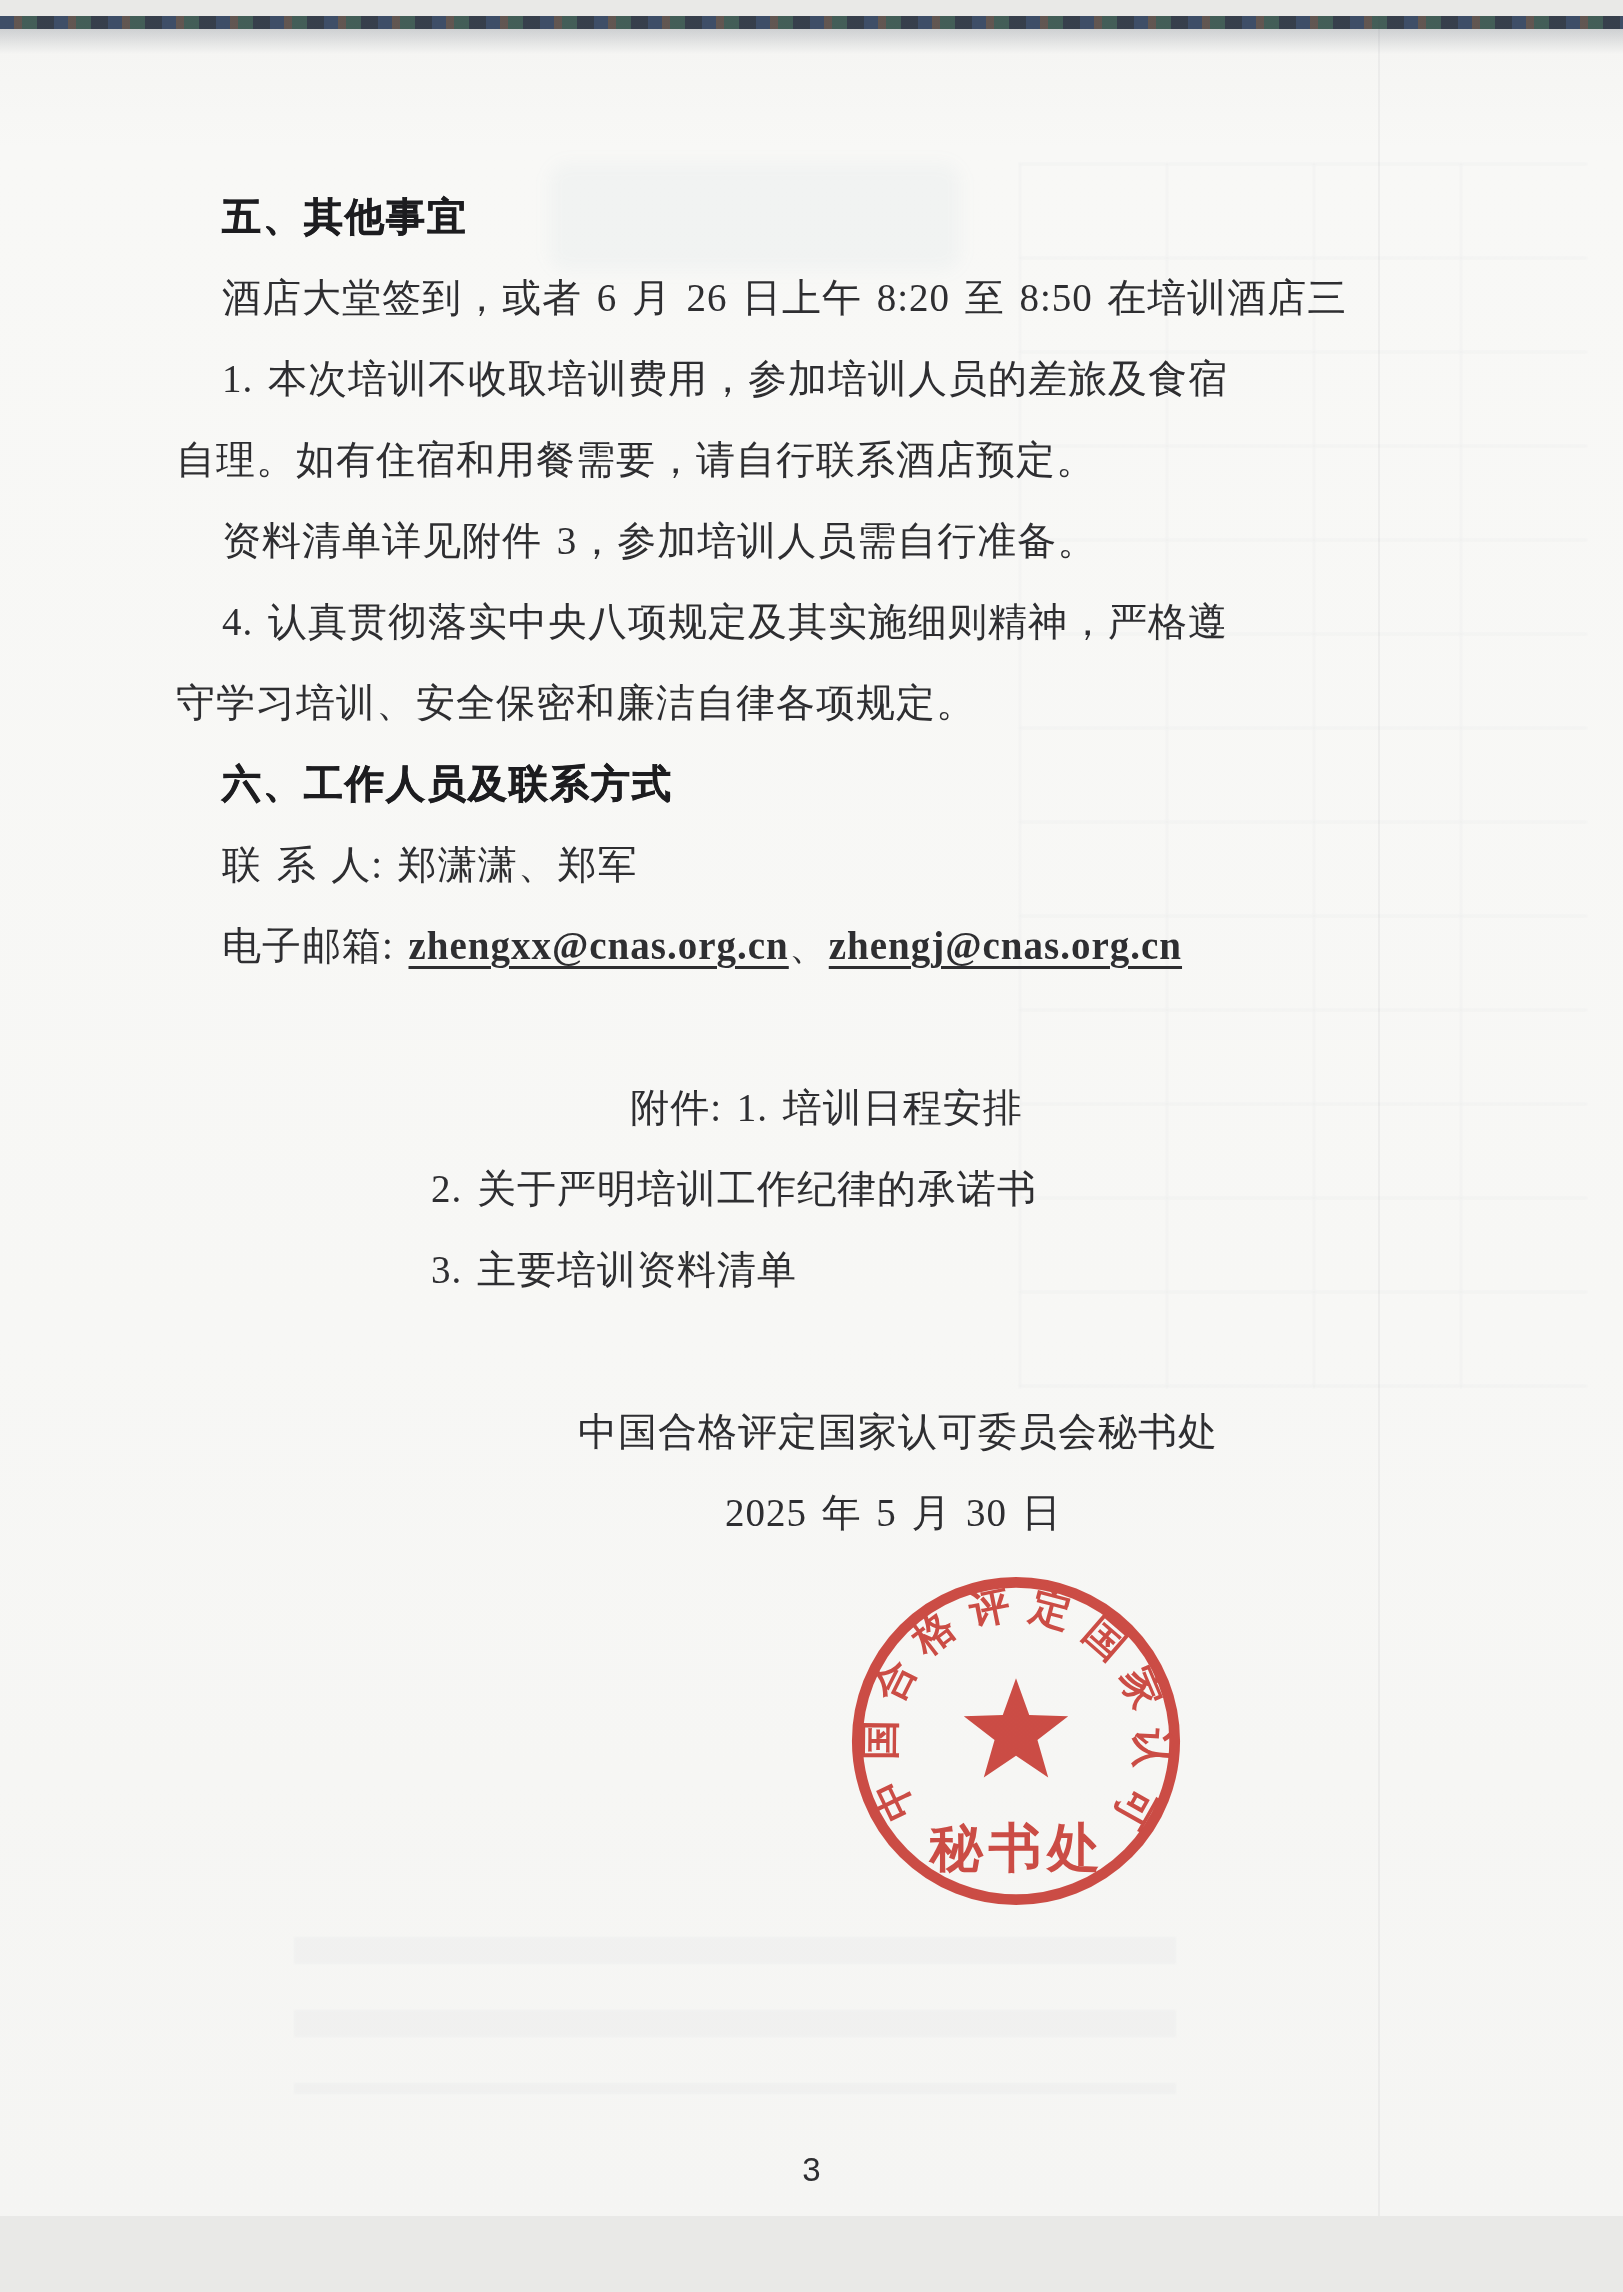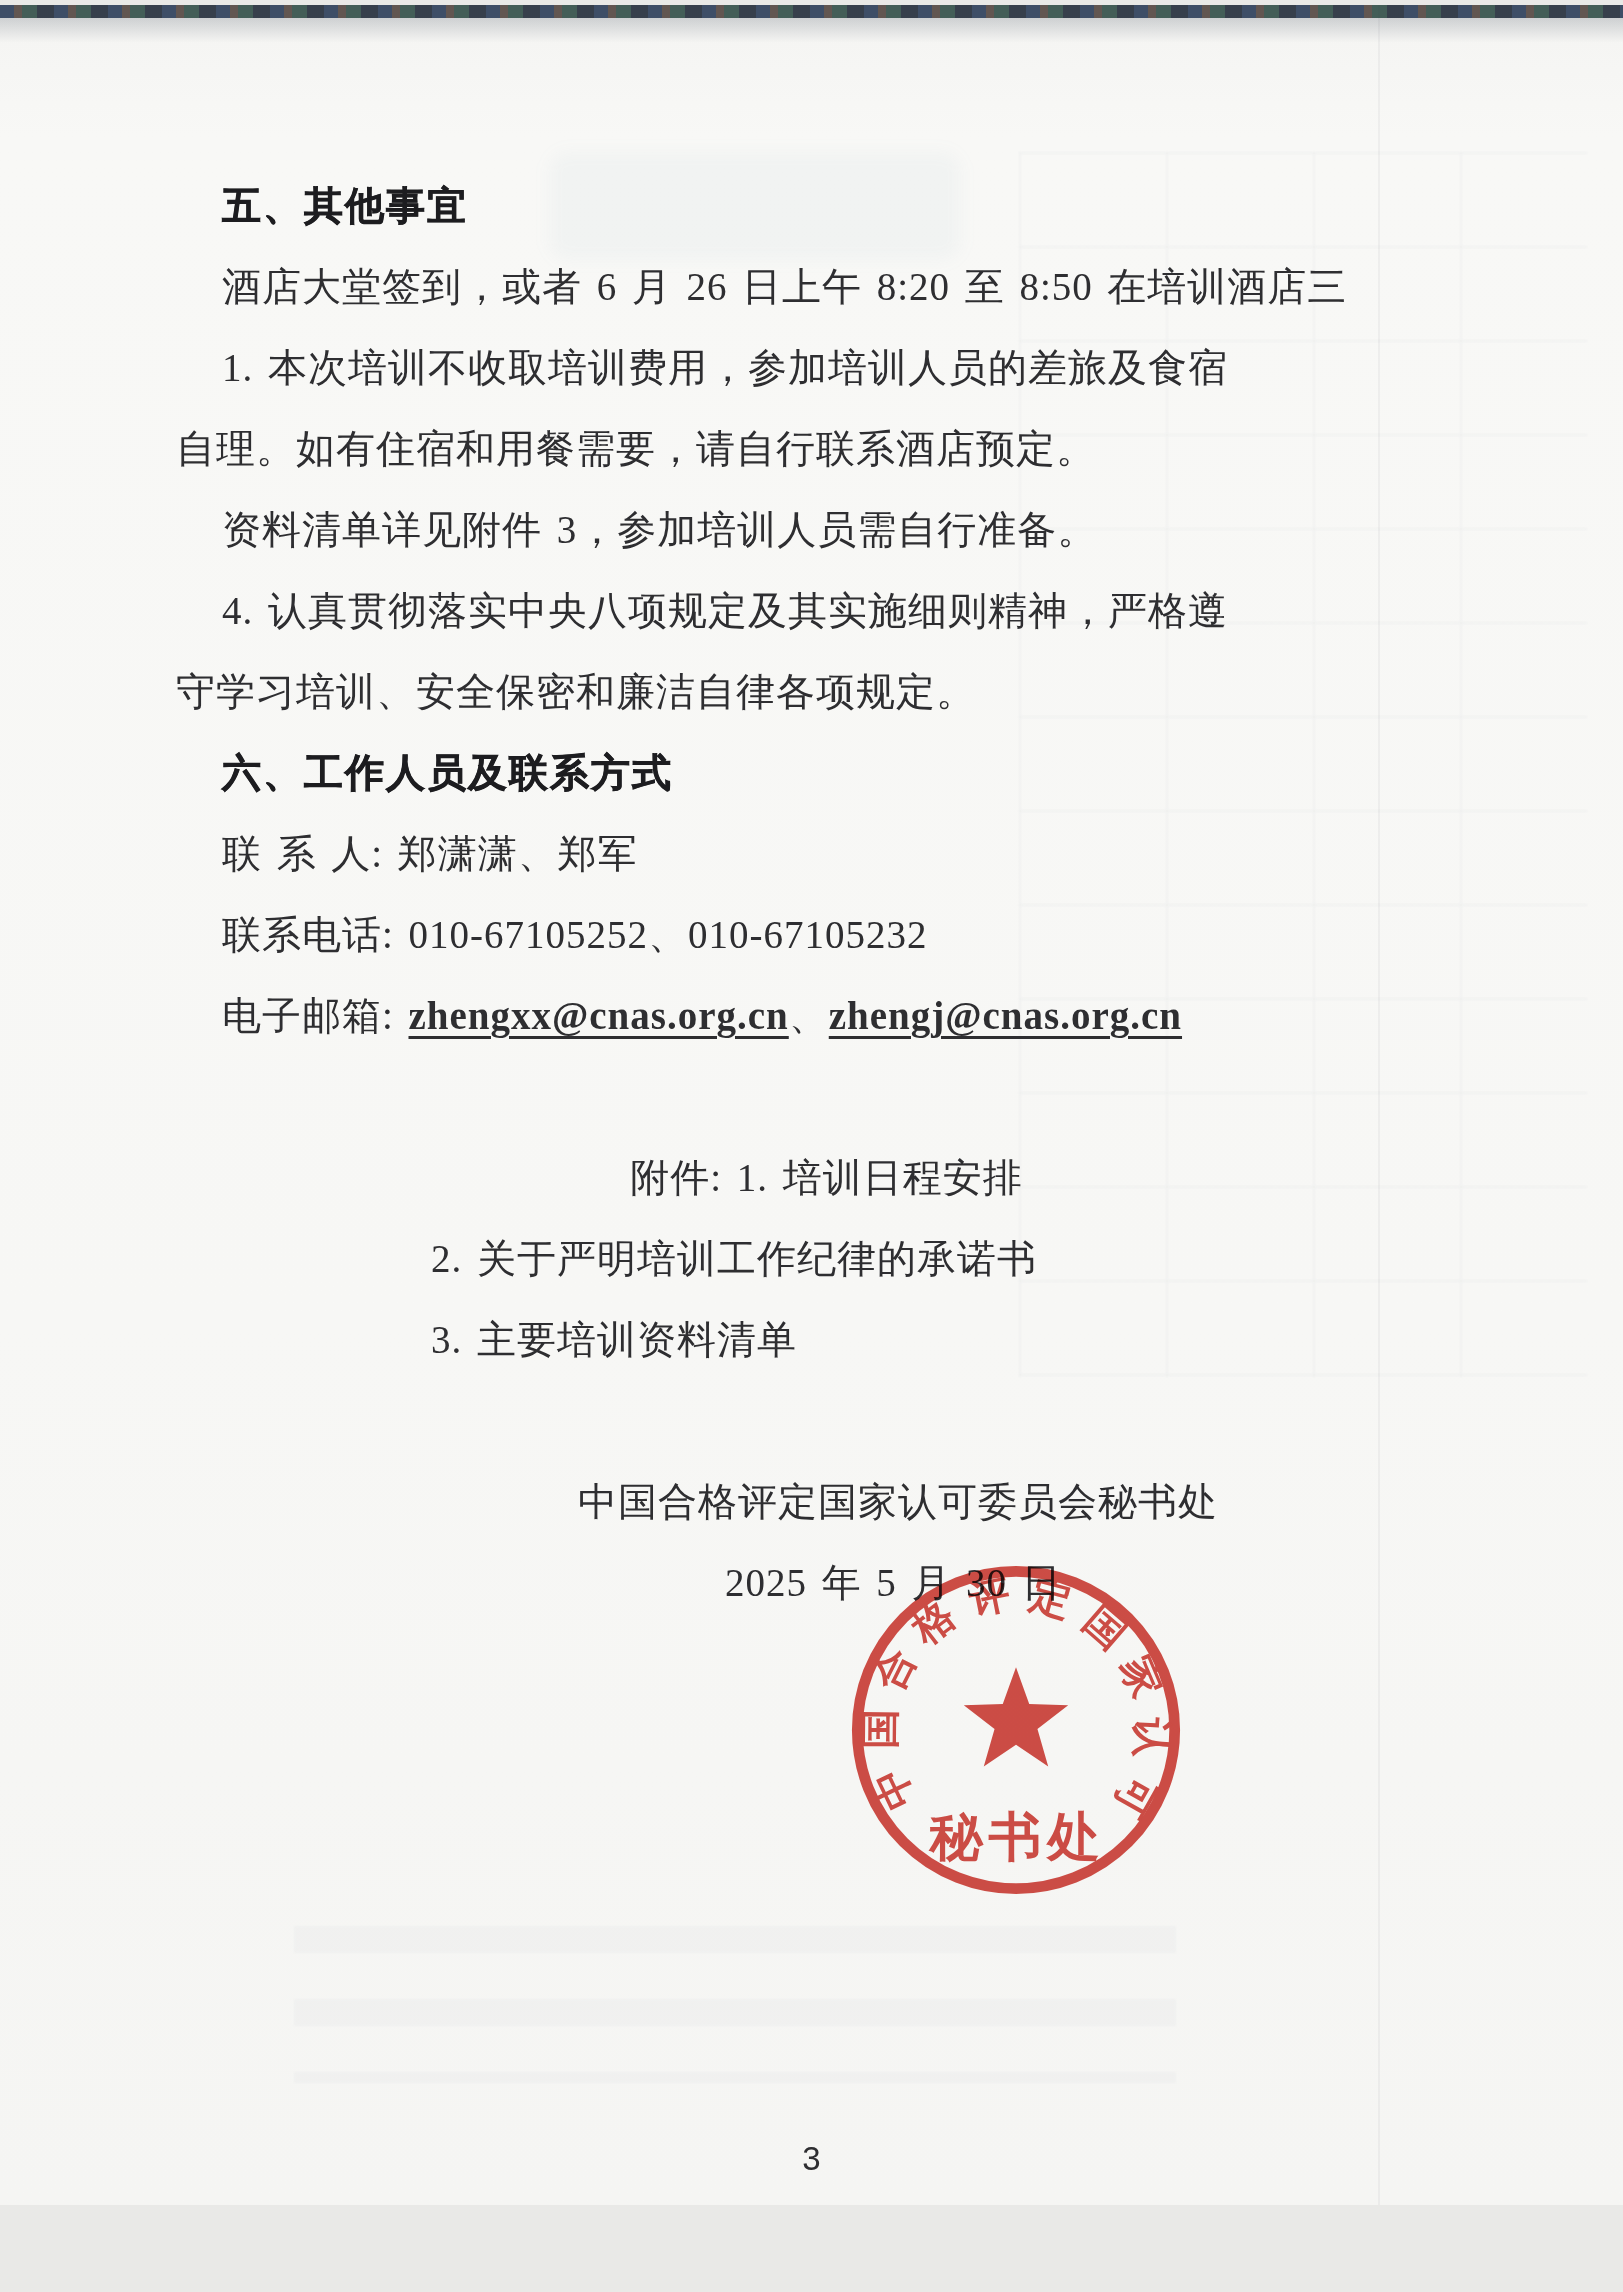--- a/index.html
+++ b/index.html
@@ -1,20 +1,20 @@
 <!DOCTYPE html>
 <html><head>
 <meta charset="utf-8">
 <style>
   html,body{margin:0;padding:0;}
   body{background:#e9e9e7;}
   .page{
     position:relative;
     width:1623px;height:2200px;
-    margin:5px auto;
+    margin:16px auto;
     background:linear-gradient(180deg,#f4f4f2 0%,#f8f8f6 6%,#f7f7f5 60%,#f5f5f3 100%);
     overflow:hidden;
     font-family:"Liberation Serif","DejaVu Serif",serif;
     color:#2e2e31;
   }
   
   .scan-edge{
     position:absolute;left:0;top:0;width:1623px;height:12.7px;
     background:
       repeating-linear-gradient(90deg,
@@ -116,21 +116,20 @@
 
     <div class="para">
         <div class="line">4. 认真贯彻落实中央八项规定及其实施细则精神，严格遵</div>
         <div class="line">守学习培训、安全保密和廉洁自律各项规定。</div>
       </div>
 
     <div class="line h indent1">六、工作人员及联系方式</div>
 
     <div class="line indent1">联 系 人: 郑潇潇、郑军</div>
 
-    <div class="line indent1">联系电话: 010-67105252、010-67105232</div>
 
     <div class="line indent1">
       <span>电子邮箱: </span><span class="u">zhengxx@cnas.org.cn</span><span>、</span><span class="u">zhengj@cnas.org.cn</span>
     </div>
 
     <div class="spacer"></div>
 
     <div class="attach">
         <div class="line">附件: 1. 培训日程安排</div>
         <div class="line">2. 关于严明培训工作纪律的承诺书</div>

